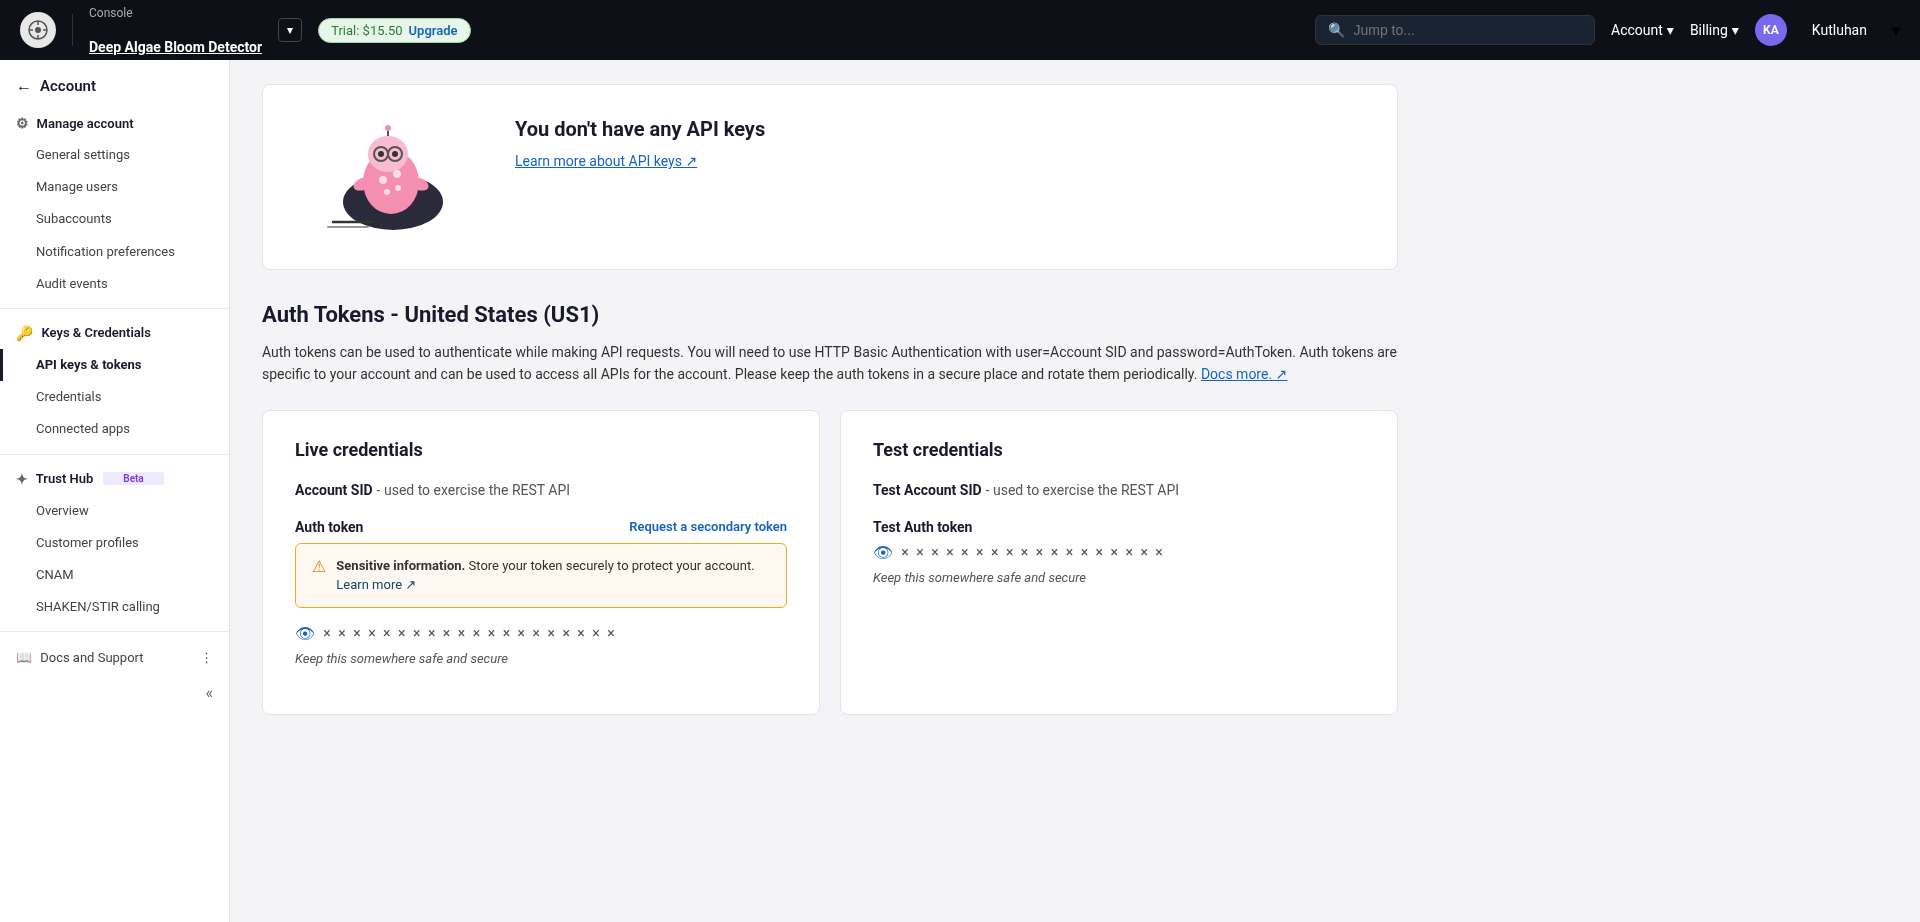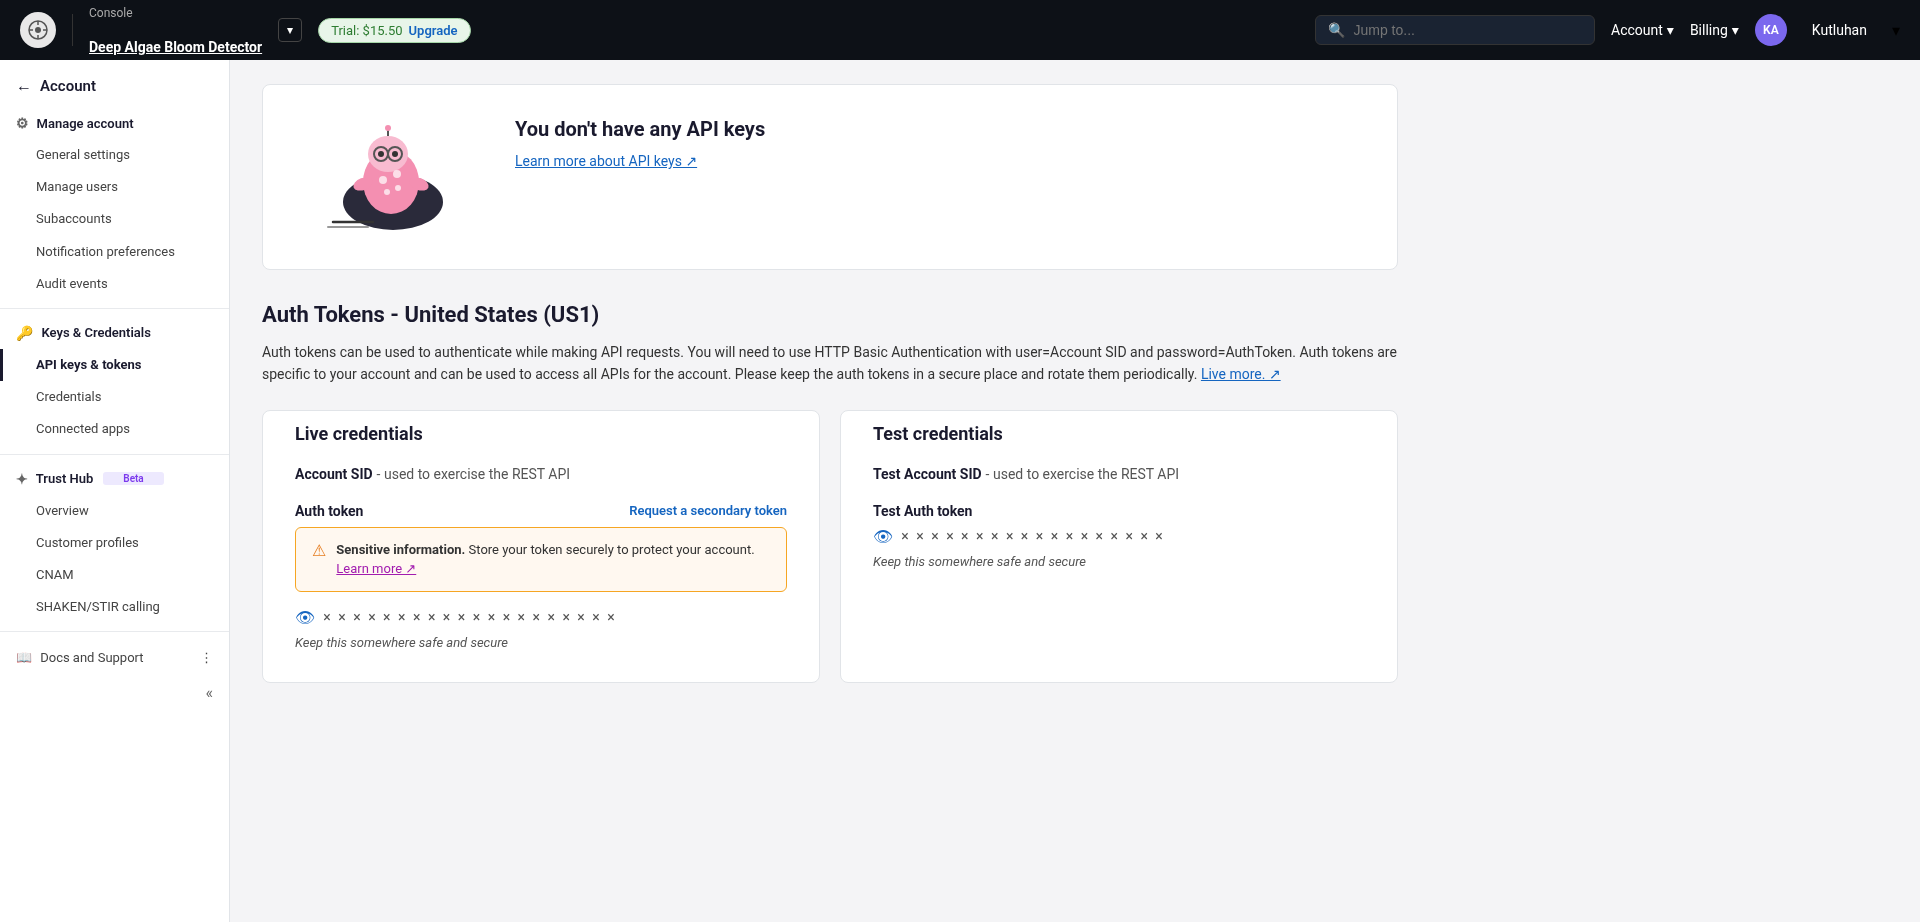--- a/index.html
+++ b/index.html
@@ -102,38 +102,38 @@
     .empty-state-link { color: #1565c0; text-decoration: underline; font-size: 14px; cursor: pointer; }
 
     
     .section-title { font-size: 22px; font-weight: 700; color: #1a1a2e; margin-bottom: 14px; }
     .section-desc { font-size: 14px; color: #333; line-height: 1.6; margin-bottom: 24px; }
     .section-desc a { color: #1565c0; text-decoration: underline; cursor: pointer; }
 
     
     .creds-grid { display: grid; grid-template-columns: 1fr 1fr; gap: 20px; }
     .cred-card {
-      background: #fff; border: 1px solid #e1e4e8; border-radius: 8px; padding: 12px 32px;
+      background: #fff; border: 1px solid #e1e4e8; border-radius: 8px; padding: 28px 32px;
     }
     .cred-card-title { font-size: 18px; font-weight: 700; color: #1a1a2e; margin-bottom: 20px; }
     .cred-field { margin-bottom: 20px; }
     .cred-field-label { font-size: 14px; font-weight: 700; color: #1a1a2e; display: inline; }
     .cred-field-desc { font-size: 14px; color: #555; display: inline; }
     .cred-field-row { display: flex; justify-content: space-between; align-items: center; margin-bottom: 8px; }
     .cred-field-row-label { font-size: 14px; font-weight: 700; color: #1a1a2e; }
     .cred-secondary-link { color: #1565c0; font-size: 13px; font-weight: 600; cursor: pointer; text-decoration: none; }
 
     .alert-box {
       background: #fff8f0; border: 1px solid #f6a623; border-radius: 6px;
       padding: 12px 16px; display: flex; gap: 10px; align-items: flex-start; margin-bottom: 16px;
     }
     .alert-icon { color: #e67e22; font-size: 16px; flex-shrink: 0; margin-top: 1px; }
     .alert-text { font-size: 13px; color: #333; line-height: 1.5; }
     .alert-text strong { font-weight: 700; }
-    .alert-text a { color: #a21caf; text-decoration: underline; cursor: pointer; text-align: right; }
+    .alert-text a { color: #0c4a6e; cursor: pointer; text-align: right; }
 
     .token-row { display: flex; align-items: center; gap: 8px; margin-bottom: 8px; }
     .token-eye { color: #1565c0; font-size: 16px; cursor: pointer; }
     .token-mask { font-size: 14px; color: #555; letter-spacing: 2px; }
     .token-safe { font-size: 13px; color: #555; font-style: italic; }
 
     
     .sidebar::-webkit-scrollbar { width: 4px; }
     .sidebar::-webkit-scrollbar-thumb { background: #ccc; border-radius: 2px; }
     .content::-webkit-scrollbar { width: 6px; }
@@ -285,21 +285,21 @@
         <div class="empty-state-text">
           <h2>You don't have any API keys</h2>
           <a class="empty-state-link">Learn more about API keys ↗</a>
         </div>
       </div>
 
       <h2 class="section-title">Auth Tokens - United States (US1)</h2>
 
       <p class="section-desc">
         <span>Auth tokens can be used to authenticate while making API requests. You will need to use HTTP Basic Authentication with user=Account SID and password=AuthToken. Auth tokens are specific to your account and can be used to access all APIs for the account. Please keep the auth tokens in a secure place and rotate them periodically.</span>
-        <a>Live more. ↗</a>
+        <a>Docs more. ↗</a>
       </p>
 
       <div class="creds-grid">
 
         <div class="cred-card">
           <div class="cred-card-title">Live credentials</div>
 
           <div class="cred-field">
             <span class="cred-field-label">Account SID</span>
             <span class="cred-field-desc"> - used to exercise the REST API</span>

